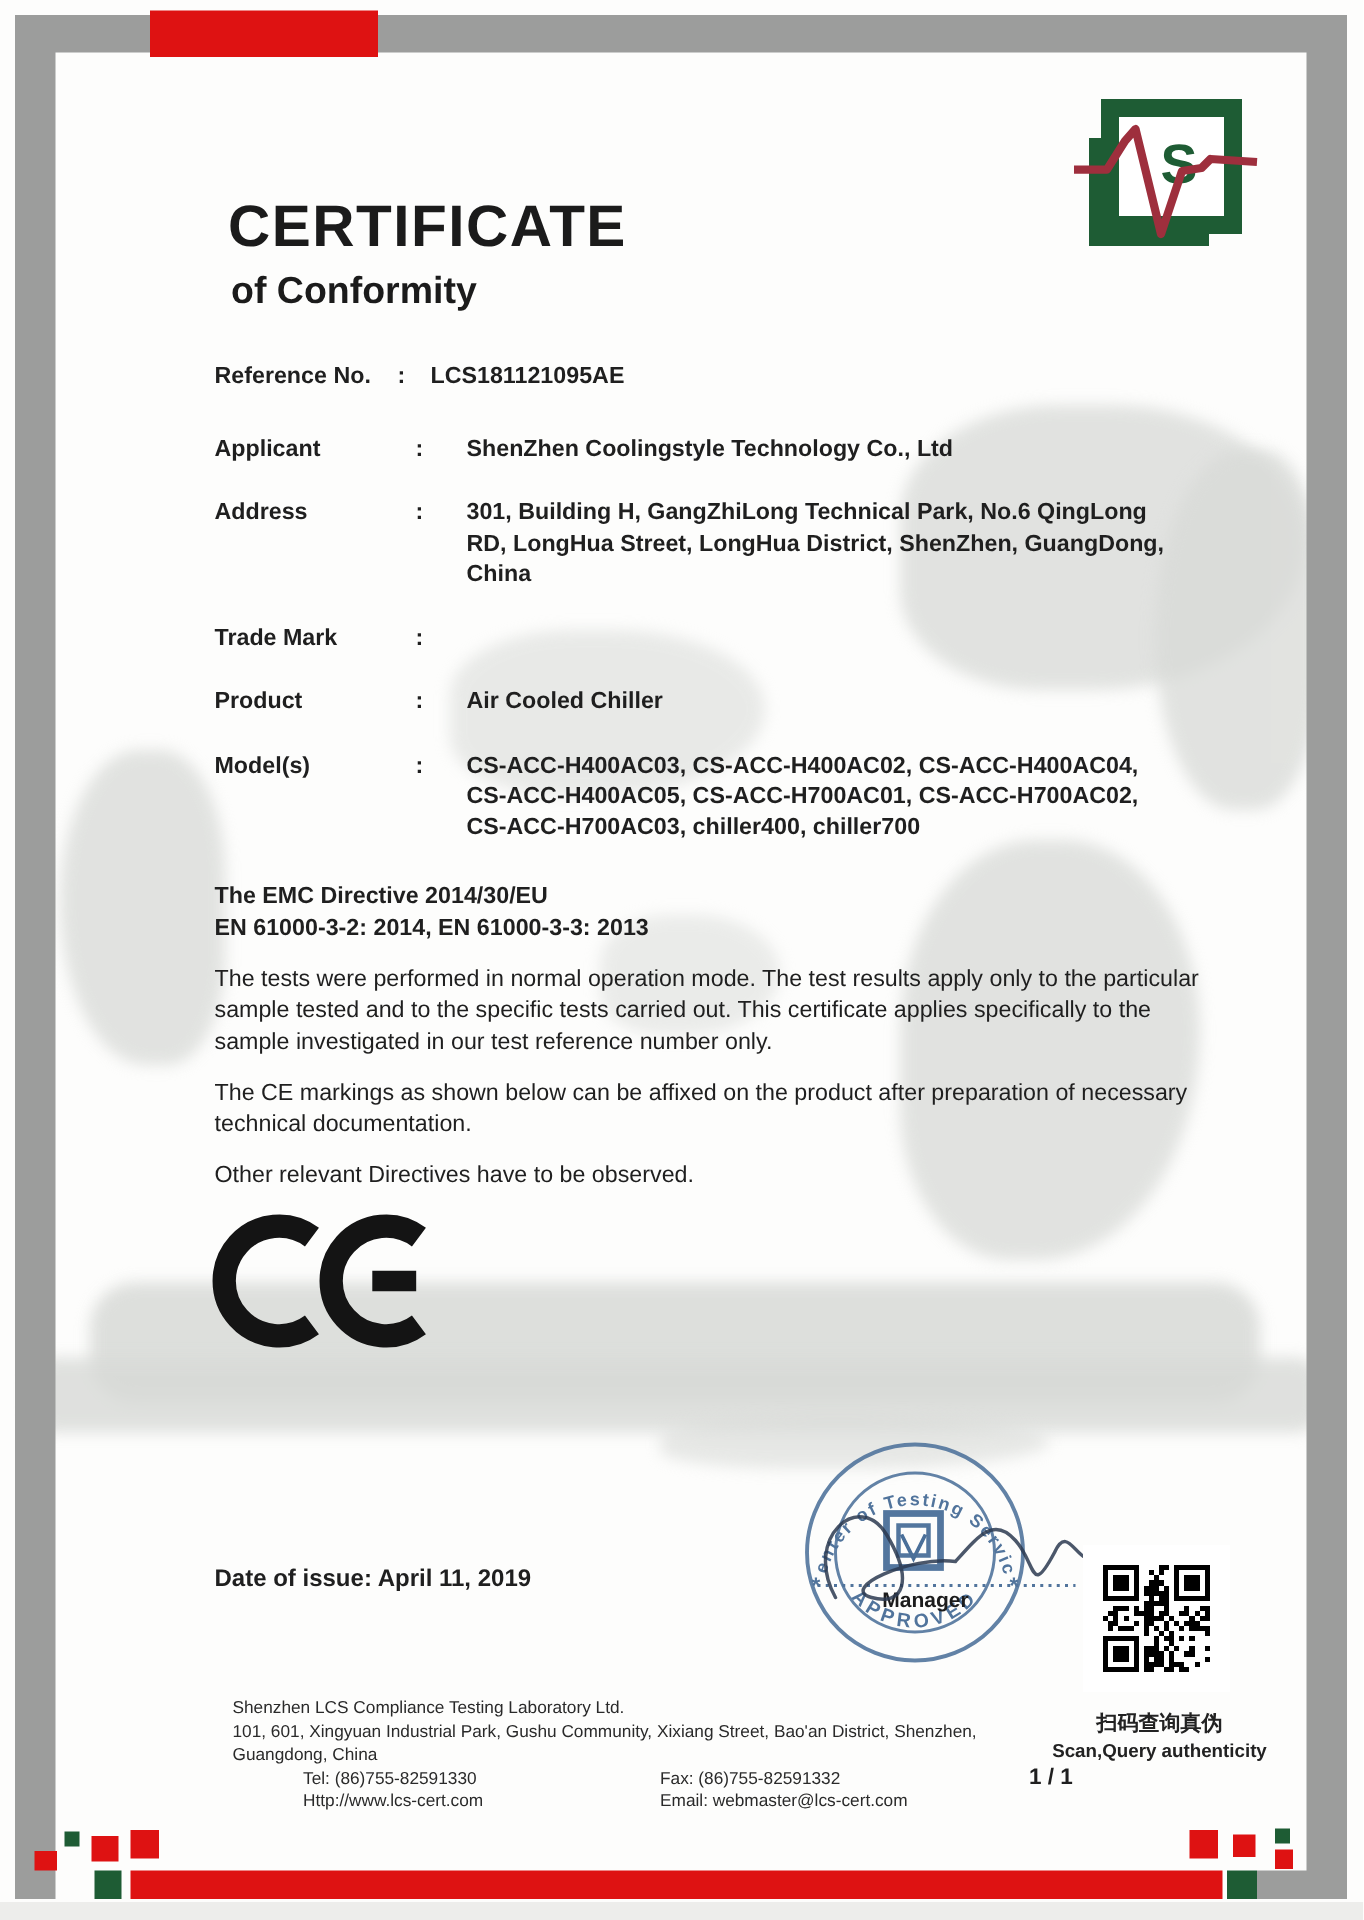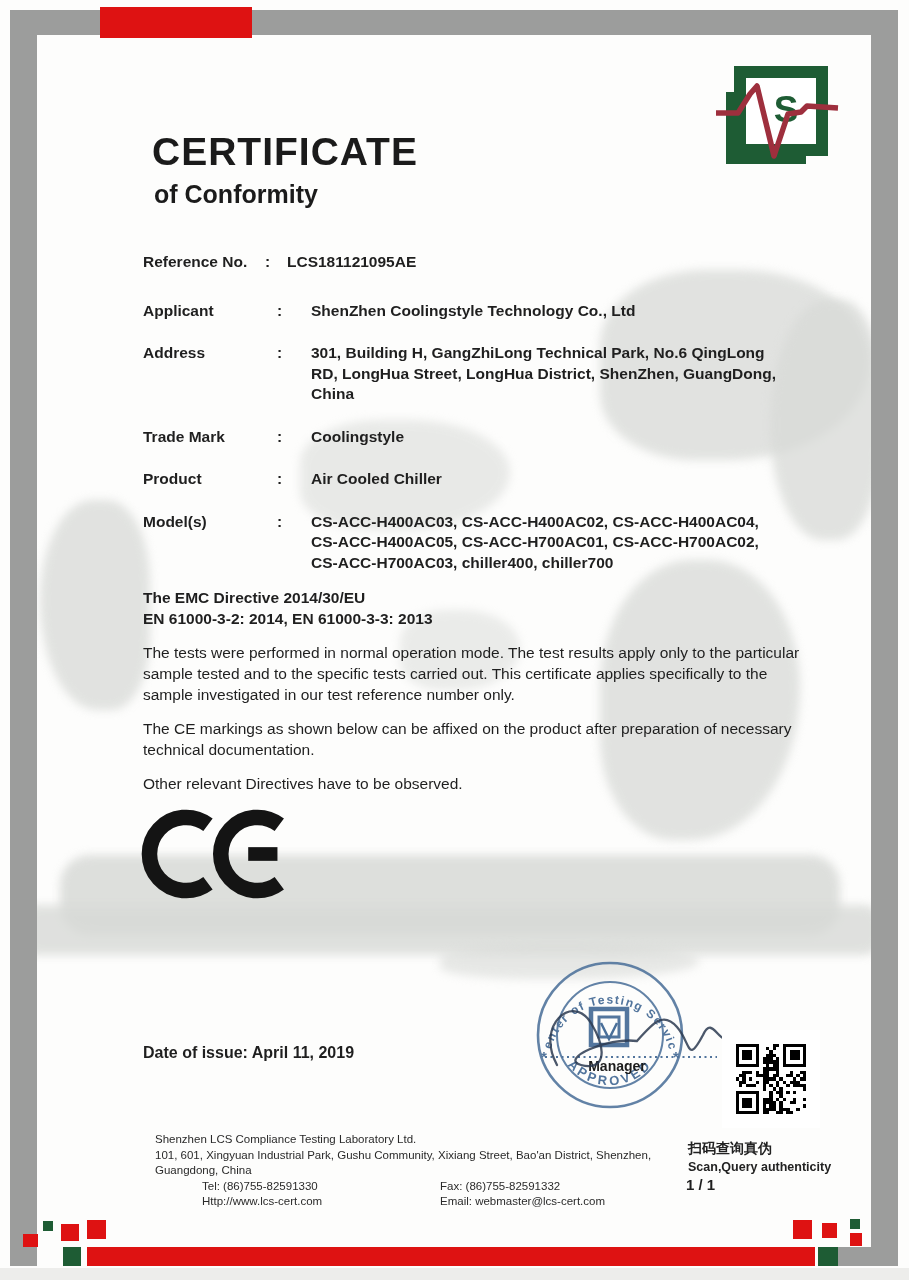--- a/index.html
+++ b/index.html
@@ -10,39 +10,39 @@
   .accent{position:absolute;background:#de1212;}
   .greenbox{position:absolute;background:#1e5c34;}
   .bottom-shadow{position:absolute;left:0;top:1268px;width:909px;height:12px;background:#ededeb;}
   
   .blob{position:absolute;background:#d8dad7;filter:blur(5px);opacity:.75;border-radius:45% 55% 60% 40%;}
   
   .title{position:absolute;left:152px;top:130px;font-size:39px;font-weight:bold;letter-spacing:1px;color:#1b1b1b;}
   .subtitle{position:absolute;left:154px;top:180px;font-size:25px;font-weight:bold;color:#1b1b1b;text-align:center;}
   .logo{position:absolute;left:716px;top:62px;}
   
-  .fields{position:absolute;left:143px;top:252px;width:680px;}
+  .fields{position:absolute;left:143px;top:241px;width:680px;}
   .frow{display:flex;align-items:flex-start;font-size:15.5px;font-weight:bold;line-height:20.5px;}
   .frow + .frow{margin-top:22px;gap:12px;}
   .frow.first-gap{margin-top:28px;}
   .f-label{width:122px;flex:none;}
   .f-colon{width:22px;flex:none;text-align:left;}
   .f-value{width:470px;flex:none;}
   
   .bodytext{position:absolute;left:143px;top:575px;width:665px;font-size:15.5px;line-height:21px;}
   .bodytext p{margin:0;}
   .p-directive{margin-top:12px !important;font-weight:bold;}
   .p-standards{margin-top:12px !important;font-weight:bold;}
   .p-gap{margin-top:13px !important;}
   .ce-wrap{margin-top:10px;margin-left:-10px;}
   
   .date-line{position:absolute;left:143px;top:1044px;font-size:16px;font-weight:bold;}
   .stamp{position:absolute;left:505px;top:953px;}
   .qr{position:absolute;left:722px;top:1030px;width:98px;height:98px;background:#fff;}
-  .qr-cap{position:absolute;left:688px;top:1140px;width:170px;}
+  .qr-cap{position:absolute;left:688px;top:1140px;width:170px;text-align:center;}
   .qr-cap .cn{font-size:14px;font-weight:bold;color:#222;}
   .qr-cap .en{font-size:12.5px;font-weight:bold;color:#222;margin-top:2px;}
   .footer{position:absolute;left:155px;top:1132px;width:575px;font-size:11.5px;line-height:15.5px;color:#2a2a2a;}
   .footer .addr{width:525px;}
   .c-row{display:flex;}
   .c-col1{width:238px;flex:none;margin-left:47px;}
   .page-num{position:absolute;left:686px;top:1176px;font-size:15px;font-weight:bold;}
 </style>
 </head>
 <body>
@@ -102,21 +102,20 @@
       <span class="f-value">ShenZhen Coolingstyle Technology Co., Ltd</span>
     </div>
     <div class="frow">
       <span class="f-label">Address</span>
       <span class="f-colon">:</span>
       <span class="f-value">301, Building H, GangZhiLong Technical Park, No.6 QingLong RD, LongHua Street, LongHua District, ShenZhen, GuangDong, China</span>
     </div>
     <div class="frow">
       <span class="f-label">Trade Mark</span>
       <span class="f-colon">:</span>
-      <span class="f-value">Coolingstyle</span>
     </div>
     <div class="frow">
       <span class="f-label">Product</span>
       <span class="f-colon">:</span>
       <span class="f-value">Air Cooled Chiller</span>
     </div>
     <div class="frow">
       <span class="f-label">Model(s)</span>
       <span class="f-colon">:</span>
       <span class="f-value">CS-ACC-H400AC03, CS-ACC-H400AC02, CS-ACC-H400AC04, CS-ACC-H400AC05, CS-ACC-H700AC01, CS-ACC-H700AC02, CS-ACC-H700AC03, chiller400, chiller700</span>

